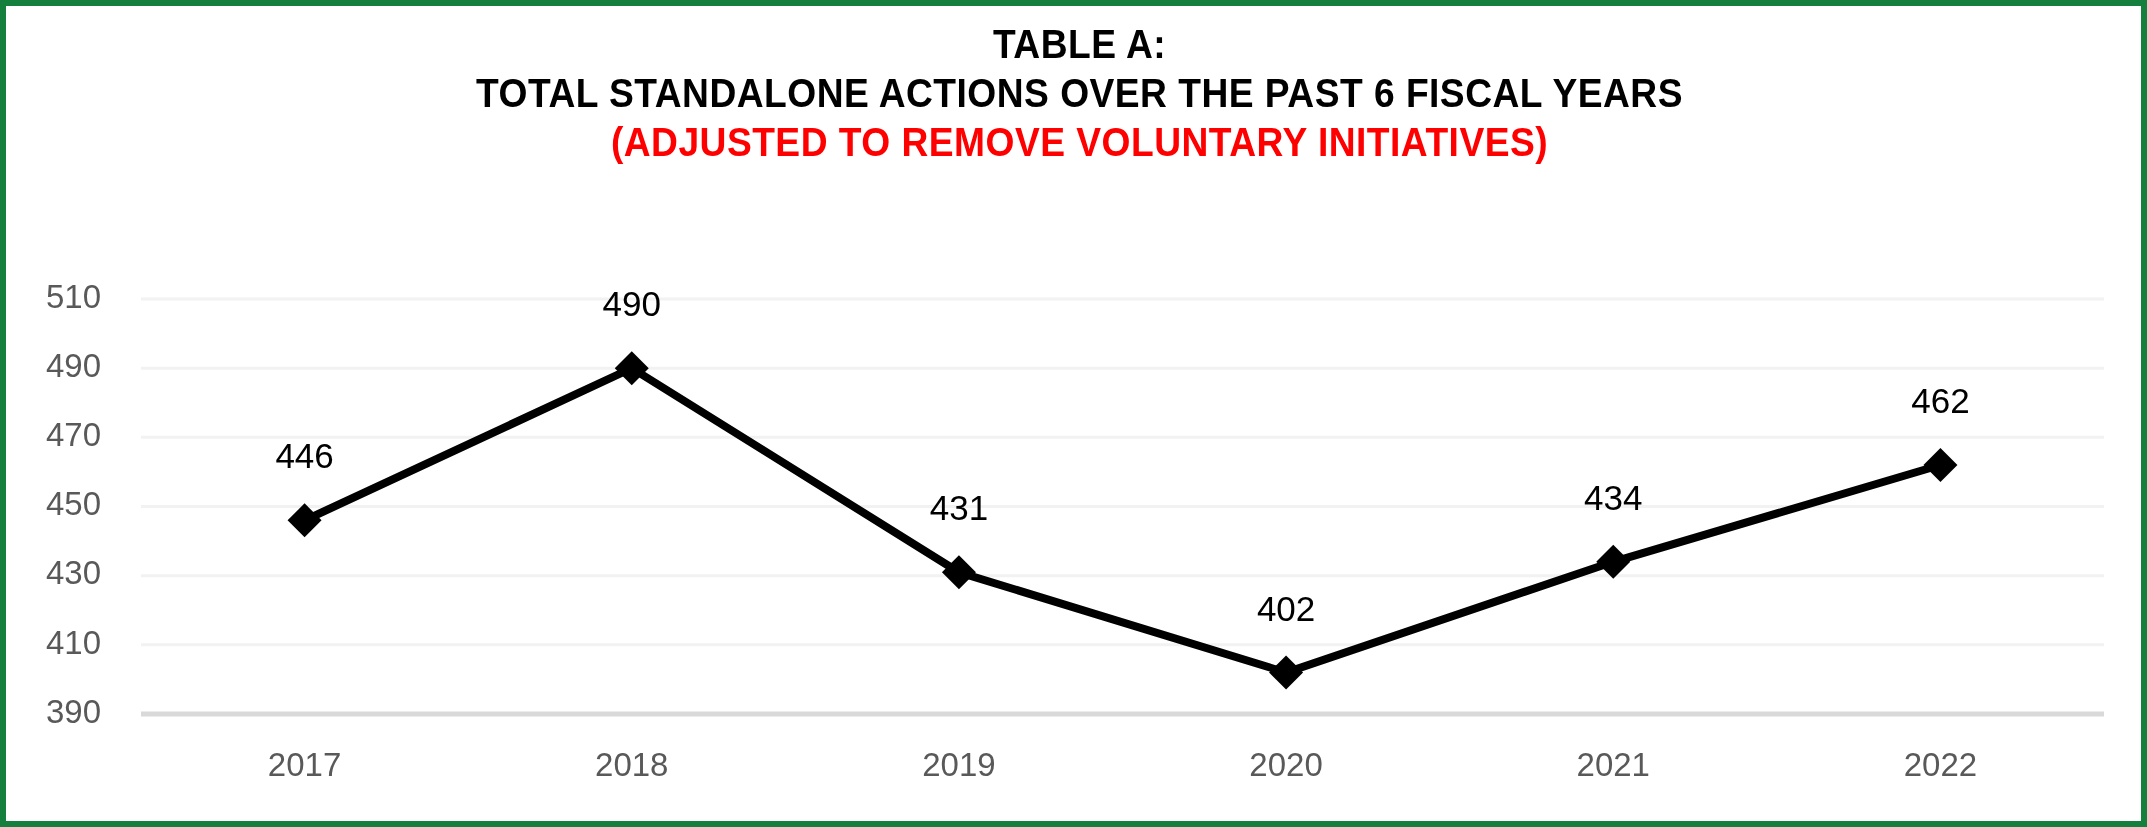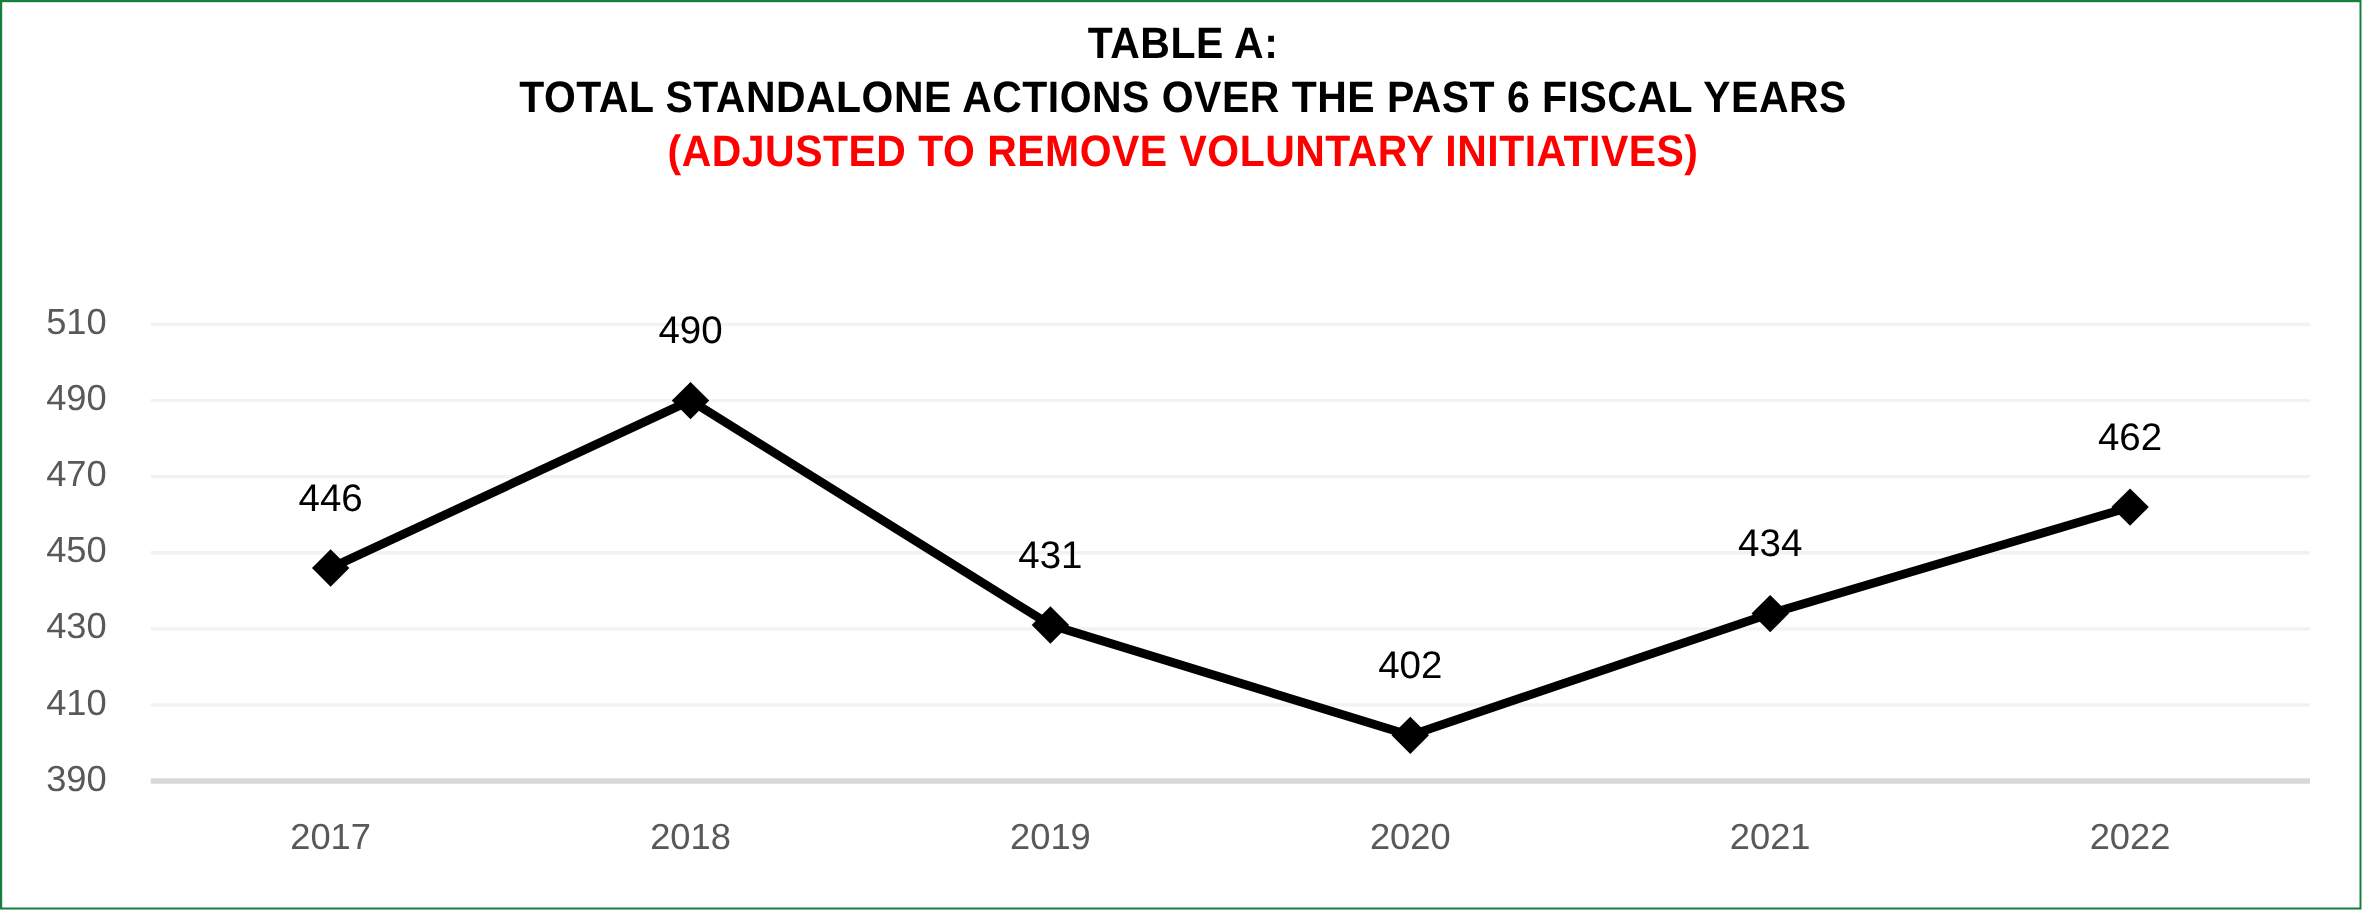--- a/index.html
+++ b/index.html
@@ -6,21 +6,21 @@
     margin: 0;
     padding: 0;
     background: #ffffff;
   }
   #page {
     position: relative;
     width: 2147px;
     height: 827px;
     background: #ffffff;
     box-sizing: border-box;
-    border: 2px solid #15803d;
+    border: 6px solid #15803d;
     overflow: hidden;
     font-family: "Liberation Sans", sans-serif;
   }
 
   
   #title-block {
     position: absolute;
     left: 0;
     top: 14px;
     width: 2147px;

